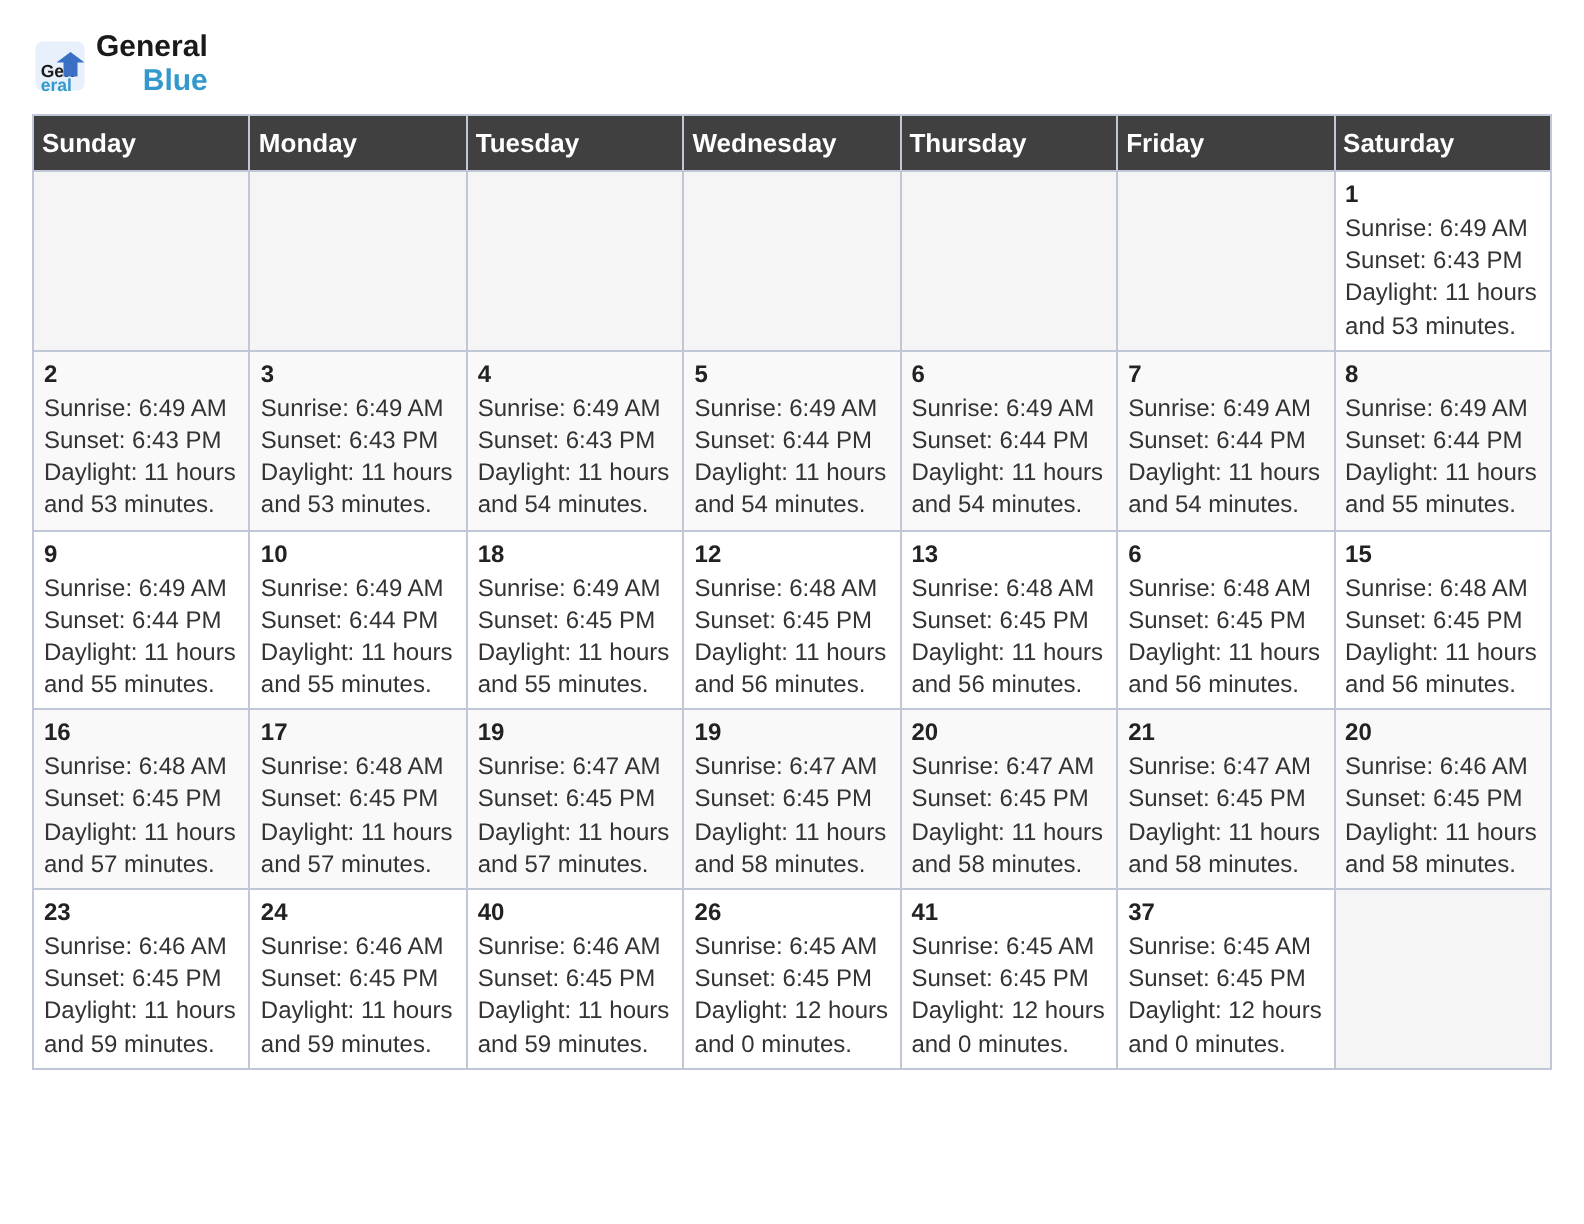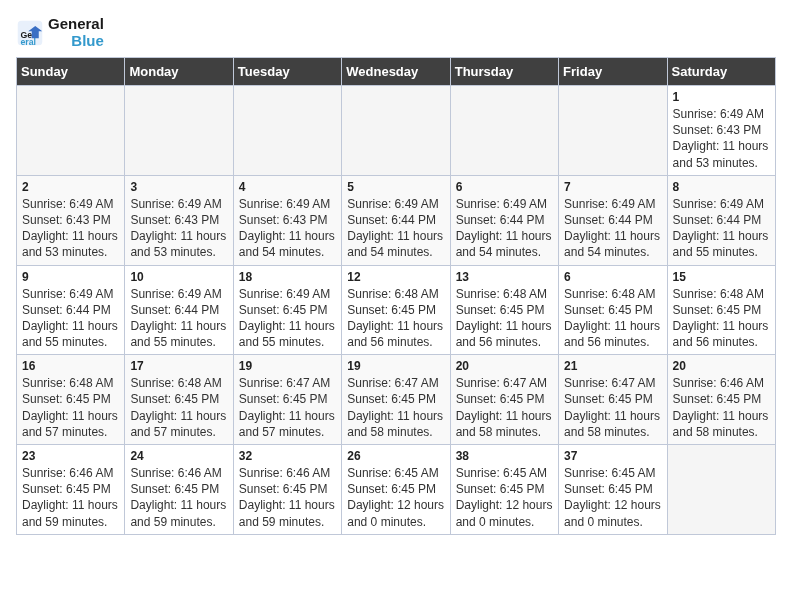--- a/index.html
+++ b/index.html
@@ -267,33 +267,33 @@
 Sunset: 6:45 PM
 Daylight: 11 hours and 59 minutes.</div>
         </td>
         <td>
           <span class="day-num">24</span>
           <div class="day-info" style="white-space: pre-line;">Sunrise: 6:46 AM
 Sunset: 6:45 PM
 Daylight: 11 hours and 59 minutes.</div>
         </td>
         <td>
-          <span class="day-num">32</span>
+          <span class="day-num">40</span>
           <div class="day-info" style="white-space: pre-line;">Sunrise: 6:46 AM
 Sunset: 6:45 PM
 Daylight: 11 hours and 59 minutes.</div>
         </td>
         <td>
           <span class="day-num">26</span>
           <div class="day-info" style="white-space: pre-line;">Sunrise: 6:45 AM
 Sunset: 6:45 PM
 Daylight: 12 hours and 0 minutes.</div>
         </td>
         <td>
-          <span class="day-num">38</span>
+          <span class="day-num">41</span>
           <div class="day-info" style="white-space: pre-line;">Sunrise: 6:45 AM
 Sunset: 6:45 PM
 Daylight: 12 hours and 0 minutes.</div>
         </td>
         <td>
           <span class="day-num">37</span>
           <div class="day-info" style="white-space: pre-line;">Sunrise: 6:45 AM
 Sunset: 6:45 PM
 Daylight: 12 hours and 0 minutes.</div>
         </td>

